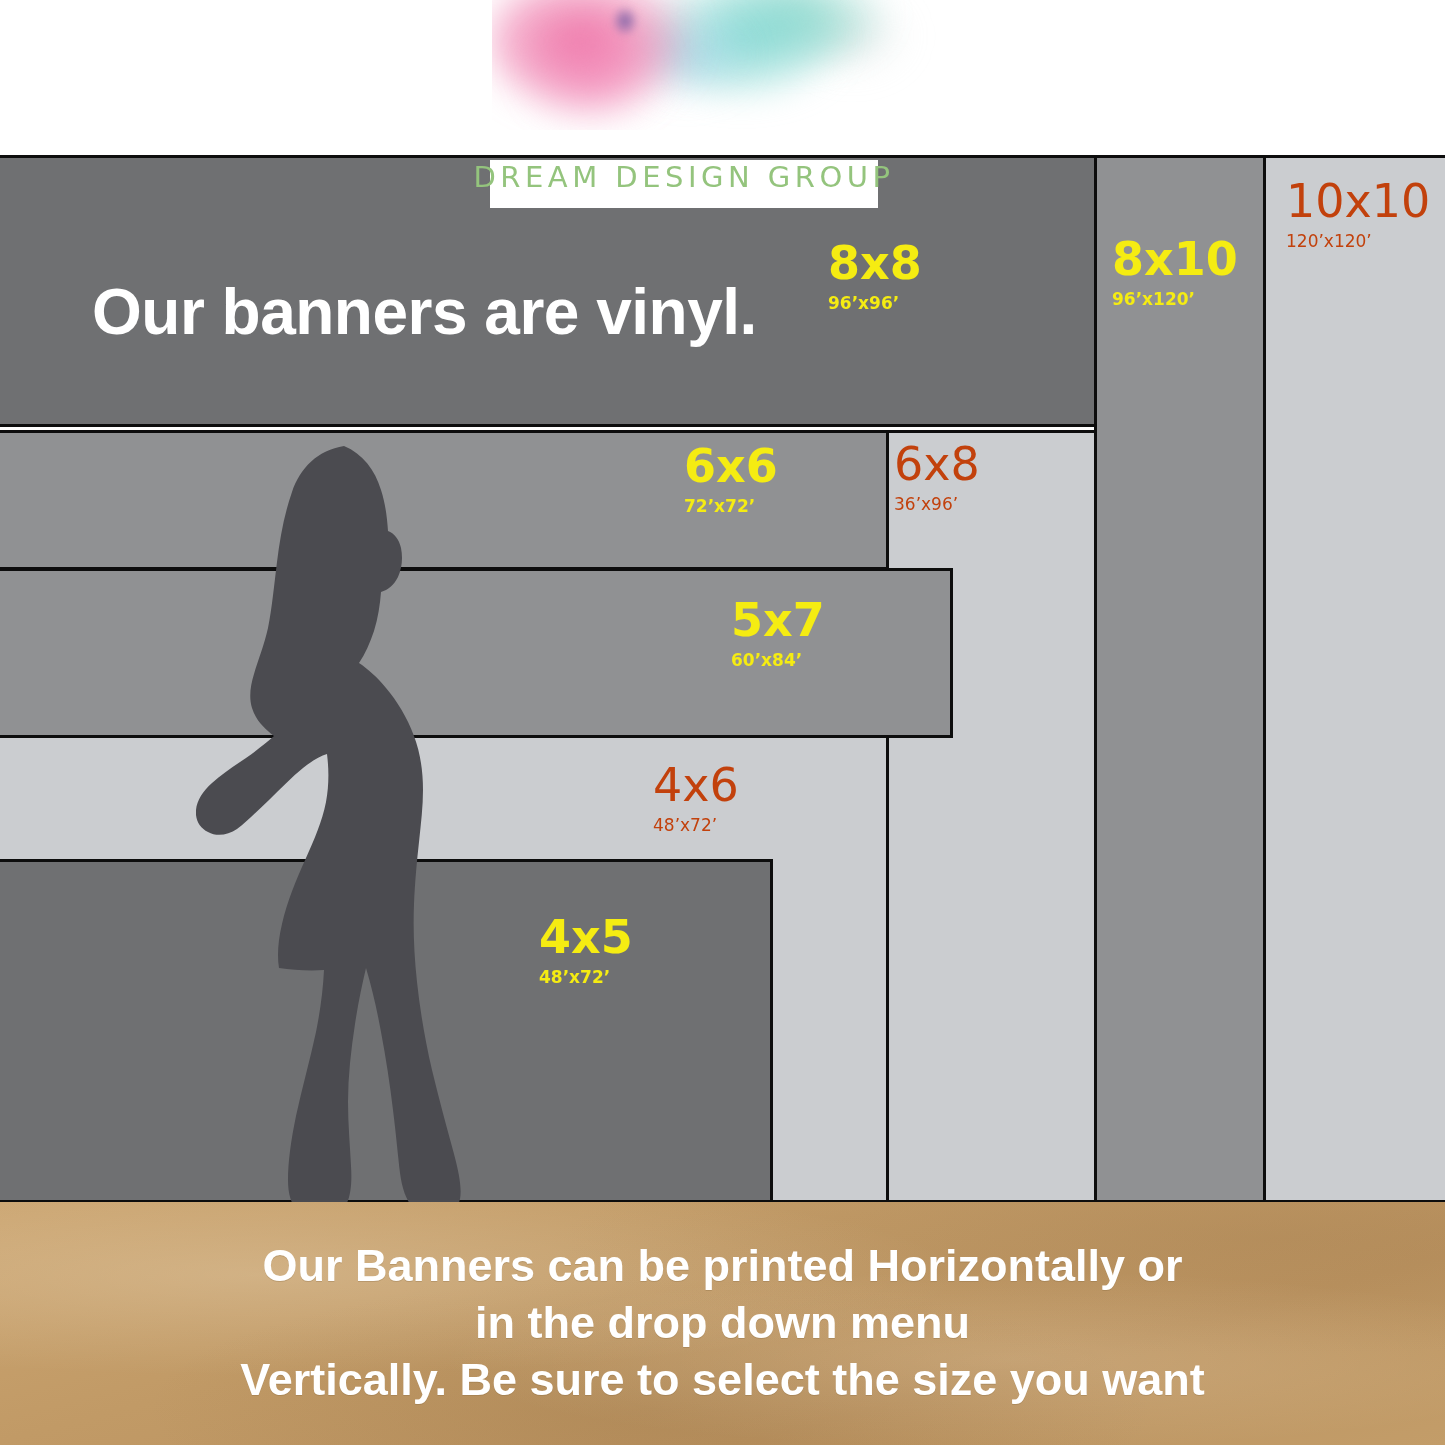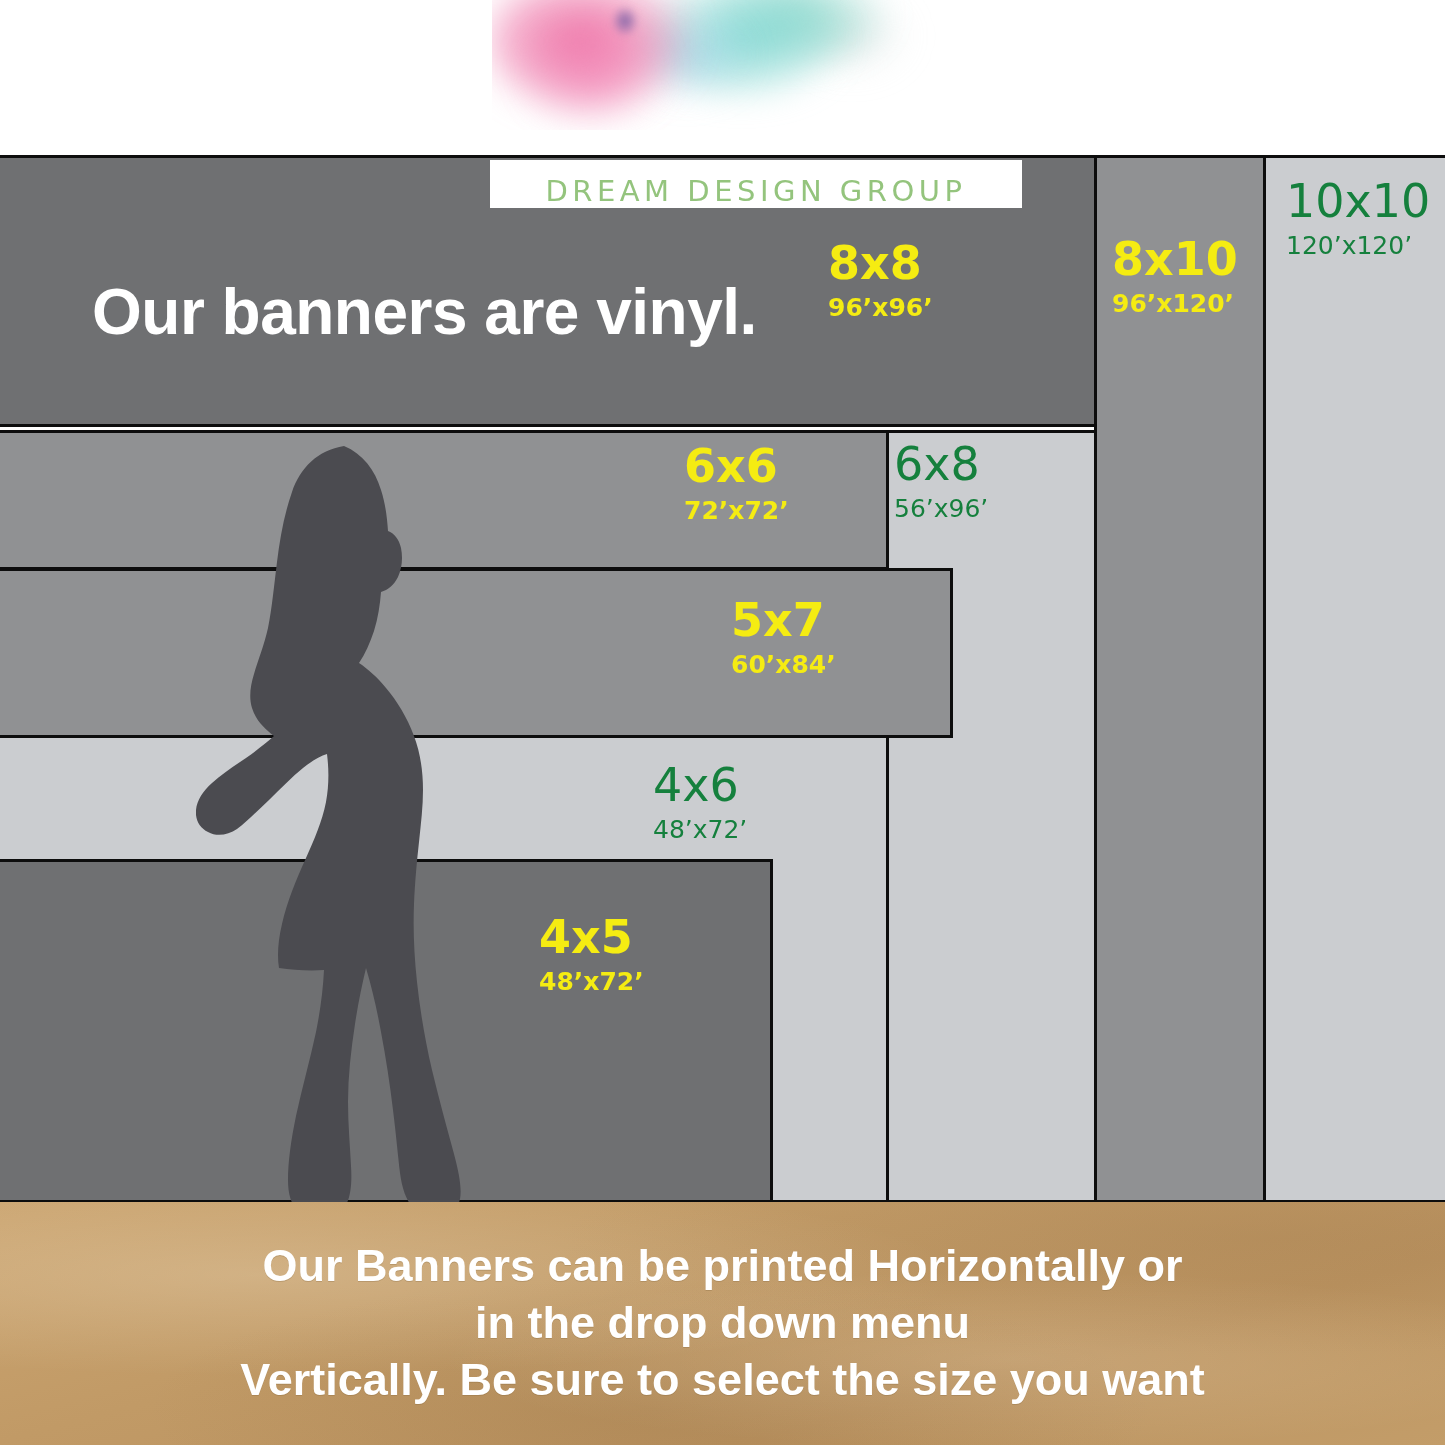--- a/index.html
+++ b/index.html
@@ -19,35 +19,35 @@
              background:radial-gradient(ellipse at 50% 55%, rgba(110,210,205,.75) 0%, rgba(150,220,215,.45) 50%, rgba(255,255,255,0) 75%); }
   .s-teal2 { left:208px; top:-40px; width:190px; height:100px;
              background:radial-gradient(ellipse at 50% 60%, rgba(90,200,180,.70) 0%, rgba(255,255,255,0) 72%); }
   .s-blue  { left:130px; top:10px;  width:130px; height:90px;
              background:radial-gradient(ellipse at 50% 50%, rgba(150,205,230,.55) 0%, rgba(255,255,255,0) 72%); }
   .s-dot   { left:120px; top:6px;   width:26px;  height:30px; filter:blur(3px);
              background:radial-gradient(ellipse at 50% 50%, rgba(120,95,165,.85) 0%, rgba(255,255,255,0) 75%); }
   .s-faint { left:300px; top:-4px;  width:120px; height:80px;
              background:radial-gradient(ellipse at 50% 50%, rgba(205,215,215,.45) 0%, rgba(255,255,255,0) 72%); }
 
-  .logo-plate { position:absolute; left:490px; top:160px; width:532px; height:48px;
-                background:#ffffff; display:flex; align-items:flex-end; justify-content:center; z-index:30; }
+  .logo-plate { position:absolute; left:490px; top:160px; width:388px; height:48px;
+                background:#ffffff; display:flex; align-items:flex-start; justify-content:center; z-index:30; }
   .logo-text  { font-size:29px; letter-spacing:4.5px; color:#94c47d; font-weight:400;
                 font-family:"DejaVu Sans", sans-serif; white-space:nowrap; }
 
   
   .rect { position:absolute; border:3px solid #0d0d0d; }
 
   
   .lbl { position:absolute; z-index:22; line-height:1; white-space:nowrap; }
   .lbl .big { display:block; font-size:46px; font-weight:400; font-family:"DejaVu Sans", sans-serif; }
-  .lbl .sml { display:block; font-size:25px; font-weight:400; margin-top:9px;
+  .lbl .sml { display:block; font-size:17px; font-weight:400; margin-top:9px;
               font-family:"DejaVu Sans", sans-serif; }
   .yl .big, .yl .sml { color:#f5ec12;font-weight:bold; }
-  .bk .big, .bk .sml { color:#15803d; }
+  .bk .big, .bk .sml { color:#c2410c; }
 
   
   .headline { position:absolute; left:92px; top:275px; z-index:25;
               font-size:64px; font-weight:bold; color:#ffffff;
               font-family:"Liberation Sans", sans-serif; letter-spacing:-0.5px; white-space:nowrap; }
 
   
   .silhouette { position:absolute; left:196px; top:440px; width:300px; height:778px; z-index:20; }
 
   
@@ -152,21 +152,21 @@
       <div class="lbl bk" style="left: 1286px; top: 178px;">
         <span class="big">10x10</span>
         <span class="sml">120’x120’</span>
       </div>
       <div class="lbl yl" style="left: 684px; top: 443px;">
         <span class="big">6x6</span>
         <span class="sml">72’x72’</span>
       </div>
       <div class="lbl bk" style="left: 894px; top: 441px;">
         <span class="big">6x8</span>
-        <span class="sml">56’x96’</span>
+        <span class="sml">36’x96’</span>
       </div>
       <div class="lbl yl" style="left: 731px; top: 597px;">
         <span class="big">5x7</span>
         <span class="sml">60’x84’</span>
       </div>
       <div class="lbl bk" style="left: 653px; top: 762px;">
         <span class="big">4x6</span>
         <span class="sml">48’x72’</span>
       </div>
       <div class="lbl yl" style="left: 539px; top: 914px;">

